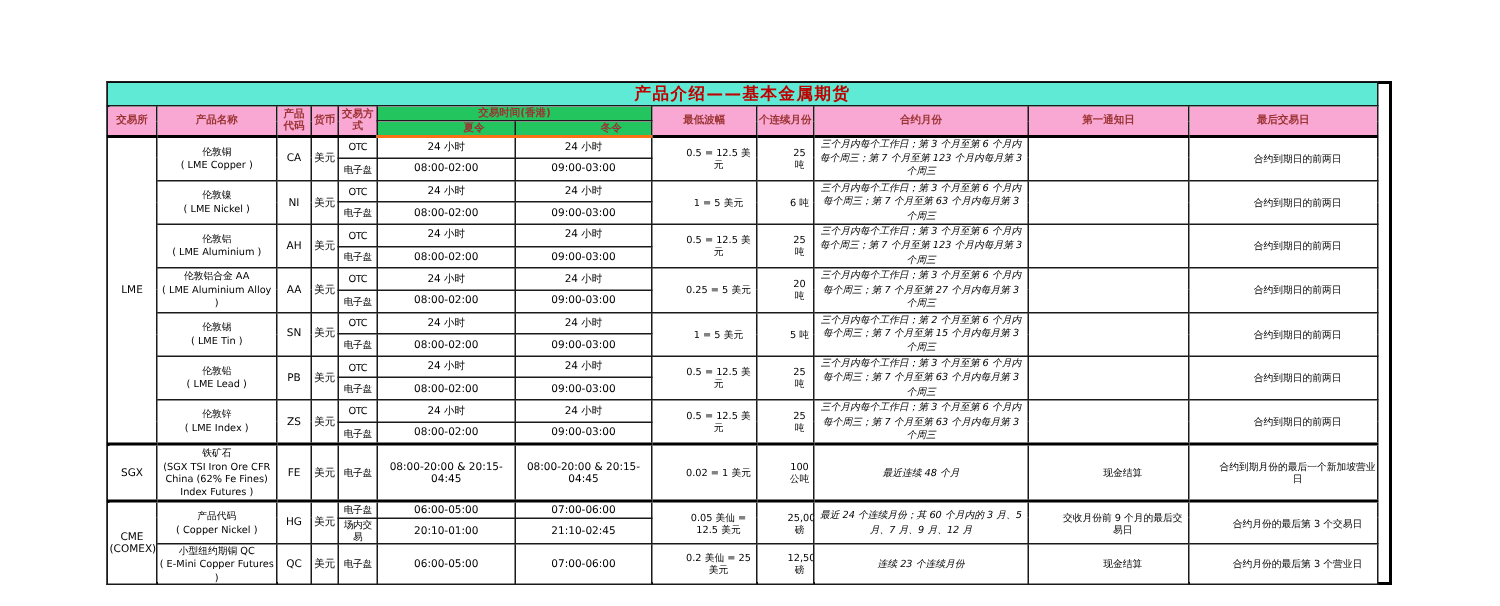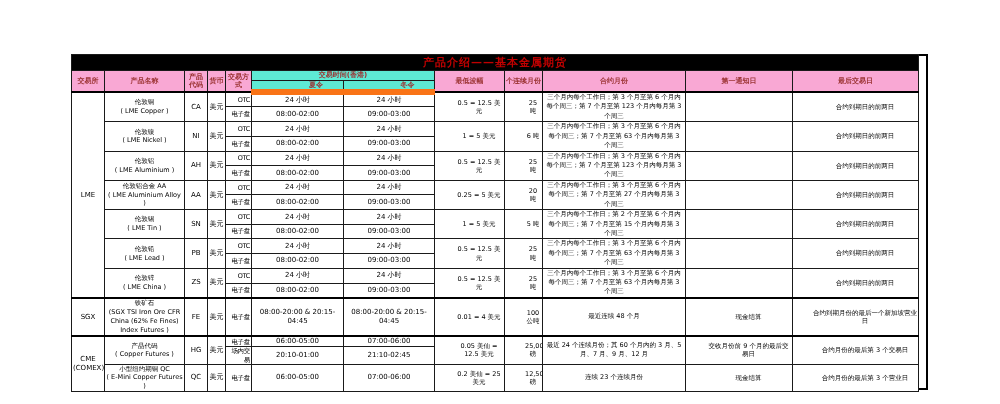--- a/index.html
+++ b/index.html
@@ -1,29 +1,29 @@
 <!DOCTYPE html>
 <html><head>
 <meta charset="utf-8">
 <style>
   html,body{margin:0;padding:0;background:#fff;}
   body{width:1000px;height:404px;position:relative;font-family:"DejaVu Sans","Liberation Sans",sans-serif;}
   .sheet-frame{position:absolute;left:71px;top:54px;width:857px;height:336px;border:2px solid #000;box-sizing:border-box;background:#fff;}
   table.spec{border-collapse:collapse;table-layout:fixed;position:absolute;left:71px;top:54px;width:847px;}
   .spec td,.spec th{border:1px solid #1a1a1a;padding:0 1px;text-align:center;vertical-align:middle;overflow:hidden;box-sizing:border-box;}
-  .title-row td{background:#000000;color:#C00000;font-weight:bold;font-size:11px;height:13px;letter-spacing:1px;margin-top:28px;}
+  .title-row td{background:#5eead4;color:#C00000;font-weight:bold;font-size:11px;height:13px;letter-spacing:1px;margin-top:28px;}
   .spec th{background:#f9a8d4;color:#9C3434;font-weight:bold;font-size:7px;line-height:1.15;height:10px;}
-  .spec th.white{background:#5eead4;}
-  thead tr.h2 th{border-bottom:6px solid #f97316;padding-left:38px;}
+  .spec th.white{background:#22c55e;}
+  thead tr.h2 th{border-bottom:2px solid #f97316;padding-left:38px;}
   tbody td{font-size:7px;line-height:1.25;color:#000;background:#fff;}
   tbody tr.group-start td{border-top:2px solid #000;}
   td.name-cell{font-size:6.5px;line-height:1.35;margin-top:44px;}
-  td.months-cell{font-size:6.5px;line-height:1.45;padding:0 3px;}
+  td.months-cell{font-size:6.5px;line-height:1.45;padding:0 3px;font-style:italic;}
   td.small-cell{font-size:6.5px;padding-left:20px;}
-  td.method-cell{font-size:6.5px;letter-spacing:-0.3px;text-align:right;}
+  td.method-cell{font-size:6.5px;letter-spacing:-0.3px;}
   .r14{height:14px;} .r38{height:38px;} .r11{height:11px;} .r17{height:17px;}
 </style>
 </head>
 <body>
 
 <div class="sheet-frame"></div>
 
 <table class="spec">
   <colgroup>
     <col style="width:33px">
@@ -185,21 +185,21 @@
         <td class="small-cell" rowspan="2">合约到期日的前两日</td>
       </tr>
       <tr class="r14">
         <td class="method-cell">电子盘</td>
         <td>08:00-02:00</td>
         <td>09:00-03:00</td>
       </tr>
       <tr class="r14">
         <td class="name-cell" rowspan="2">
           <div>伦敦锌</div>
-          <div>( LME China )</div>
+          <div>( LME Index )</div>
         </td>
         <td rowspan="2">ZS</td>
         <td rowspan="2">美元</td>
         <td class="method-cell">OTC</td>
         <td>24 小时</td>
         <td>24 小时</td>
         <td class="small-cell" rowspan="2">0.5 = 12.5 美元</td>
         <td class="small-cell" rowspan="2">25 吨</td>
         <td class="months-cell" rowspan="2">三个月内每个工作日；第 3 个月至第 6 个月内每个周三；第 7 个月至第 63 个月内每月第 3 个周三</td>
         <td class="small-cell" rowspan="2"></td>
@@ -214,31 +214,31 @@
         <td>SGX</td>
         <td class="name-cell">
           <div>铁矿石</div>
           <div>(SGX TSI Iron Ore CFR China (62% Fe Fines) Index Futures )</div>
         </td>
         <td>FE</td>
         <td>美元</td>
         <td class="method-cell">电子盘</td>
         <td>08:00-20:00 &amp; 20:15-04:45</td>
         <td>08:00-20:00 &amp; 20:15-04:45</td>
-        <td class="small-cell">0.01 = 4 美元</td>
+        <td class="small-cell">0.02 = 1 美元</td>
         <td class="small-cell">100 公吨</td>
         <td class="months-cell">最近连续 48 个月</td>
         <td class="small-cell">现金结算</td>
         <td class="small-cell">合约到期月份的最后一个新加坡营业日</td>
       </tr>
       <tr class="r11 group-start">
         <td rowspan="3">CME (COMEX)</td>
         <td class="name-cell" rowspan="2">
           <div>产品代码</div>
-          <div>( Copper Futures )</div>
+          <div>( Copper Nickel )</div>
         </td>
         <td rowspan="2">HG</td>
         <td rowspan="2">美元</td>
         <td class="method-cell">电子盘</td>
         <td>06:00-05:00</td>
         <td>07:00-06:00</td>
         <td class="small-cell" rowspan="2">0.05 美仙 = 12.5 美元</td>
         <td class="small-cell" rowspan="2">25,000 磅</td>
         <td class="months-cell" rowspan="2">最近 24 个连续月份；其 60 个月内的 3 月、5 月、7 月、9 月、12 月</td>
         <td class="small-cell" rowspan="2">交收月份前 9 个月的最后交易日</td>

